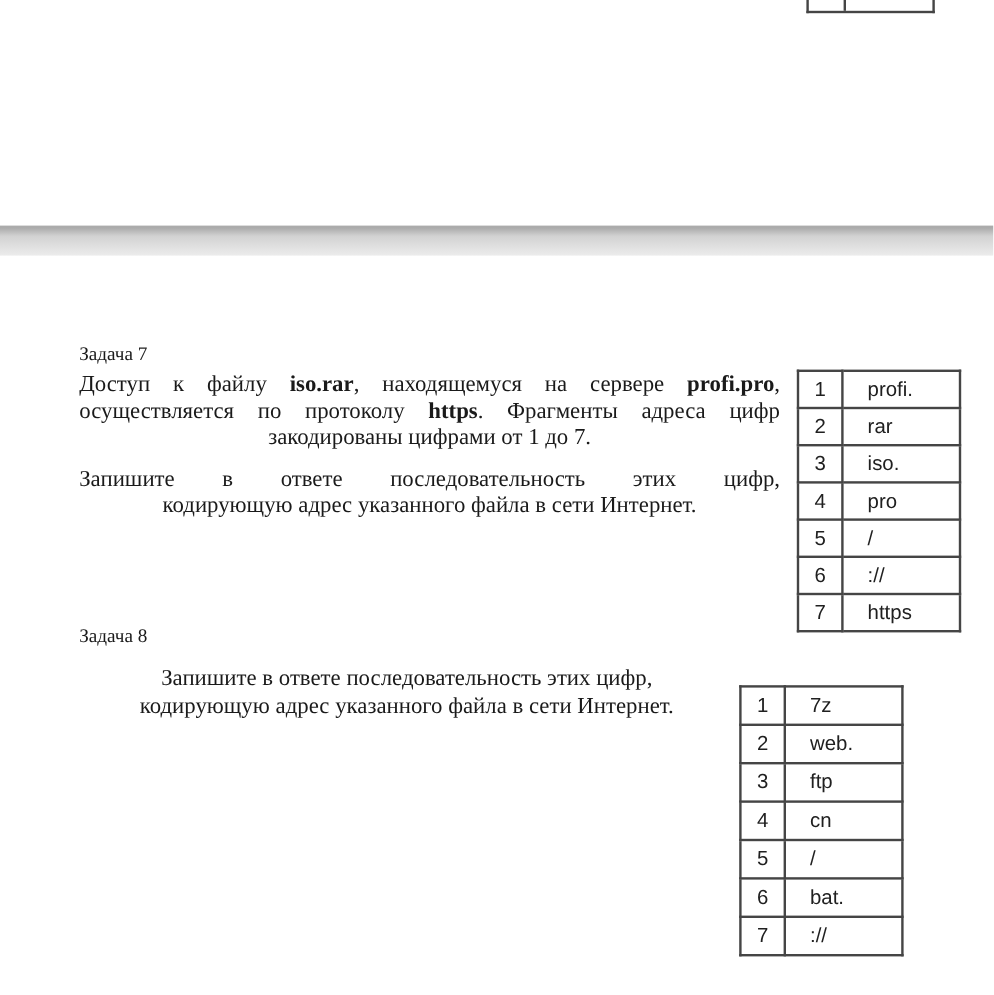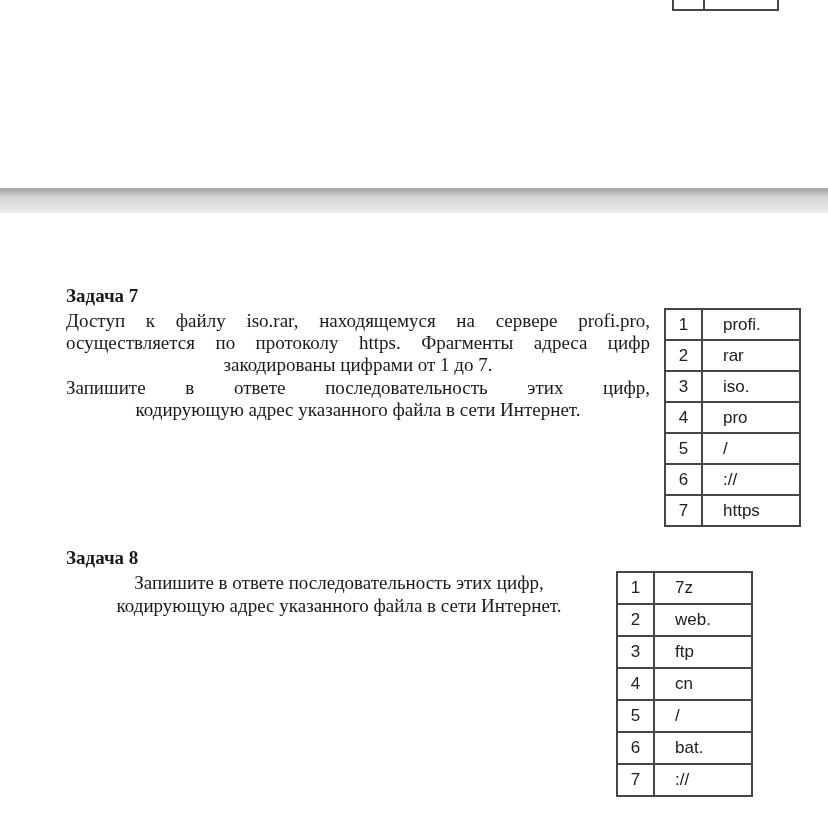--- a/index.html
+++ b/index.html
@@ -29,31 +29,31 @@
     position: absolute; left: 0; top: 188px; width: 828px; height: 25px;
     background: linear-gradient(to bottom,
       var(--separator-top, #ababab) 0px,
       var(--separator-top, #ababab) 2px,
       var(--separator-mid, #d2d2d2) 35%,
       var(--separator-bottom, #ececec) 100%);
   }
 
   .task { position: absolute; }
   .task-7 { left: 66px; top: 285px; width: 584px; }
-  .task-8 { left: 66px; top: 547px; width: 546px; }
+  .task-8 { left: 66px; top: 520px; width: 546px; }
 
   .task-title {
     margin: 0 0 3px 0;
-    font-size: 19px; line-height: 22px; font-weight: bold;
+    font-size: 16px; line-height: 22px; font-weight: normal;
   }
   .line { font-size: 19px; line-height: 22px; white-space: nowrap; text-align: center; }
   .line.just { white-space: normal; text-align: justify; text-align-last: justify; }
   .task-8 .line { line-height: 22.5px; }
-  .para2 { margin-top: 1px; }
-  .b { font-weight: normal; }
+  .para2 { margin-top: 13px; }
+  .b { font-weight: bold; }
 
   .frag-table {
     position: absolute; border-collapse: collapse;
     font-family: "Liberation Sans", sans-serif;
     font-size: 17px; color: #202020;
   }
   .frag-table td { border: 2px solid var(--table-border, #454545); }
   .frag-table td.num { width: 33px; text-align: center; }
   .frag-table td.val { width: 75px; padding-left: 20px; }
   .table-7 { left: 664px; top: 308px; }

